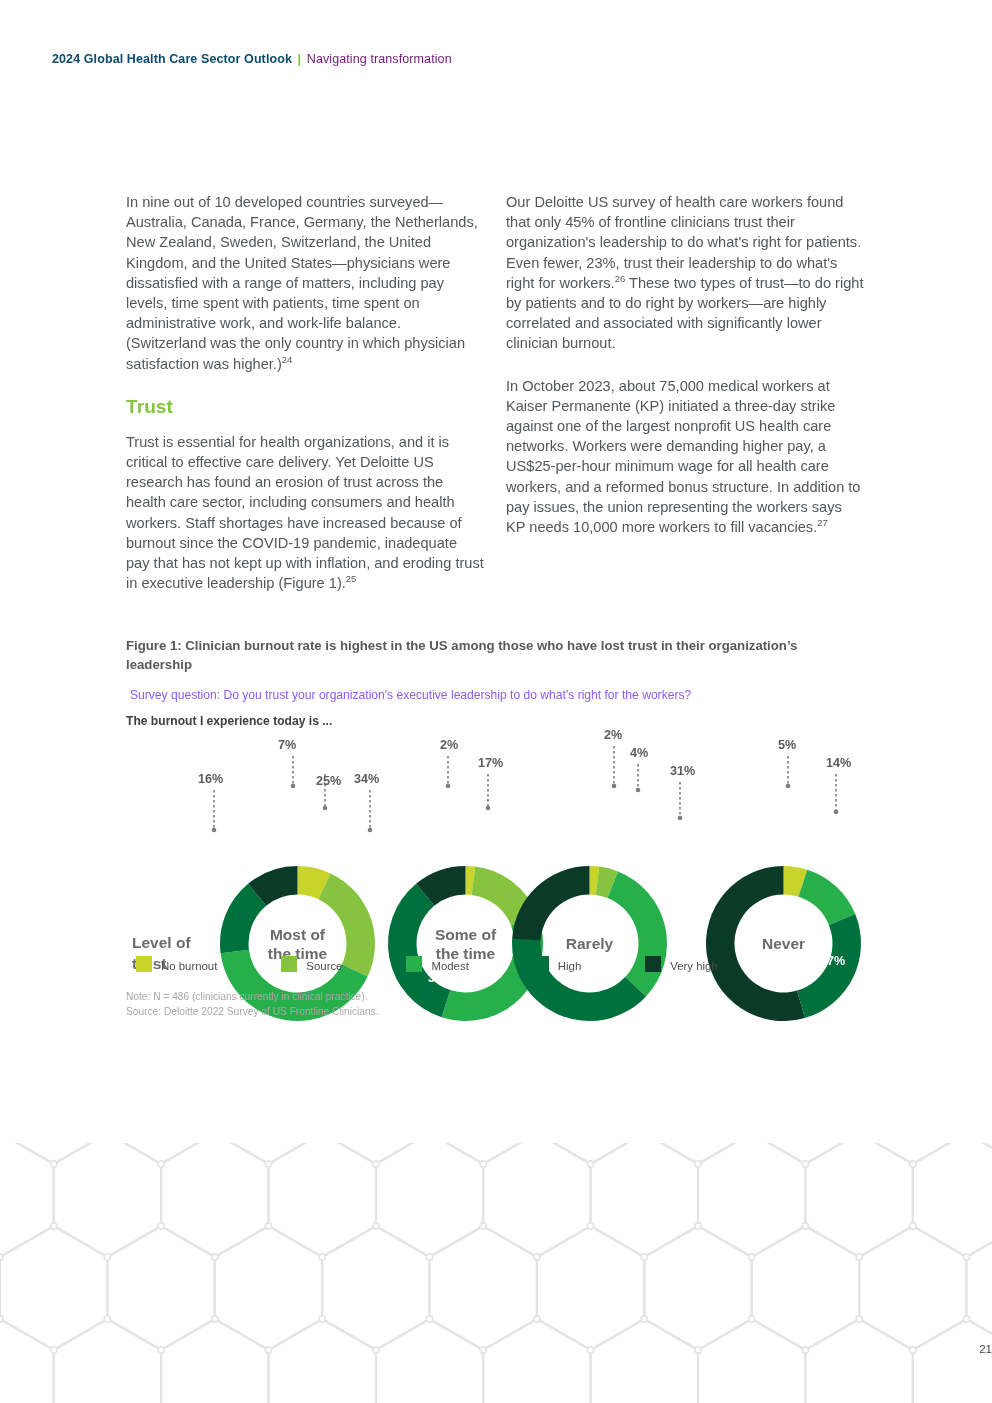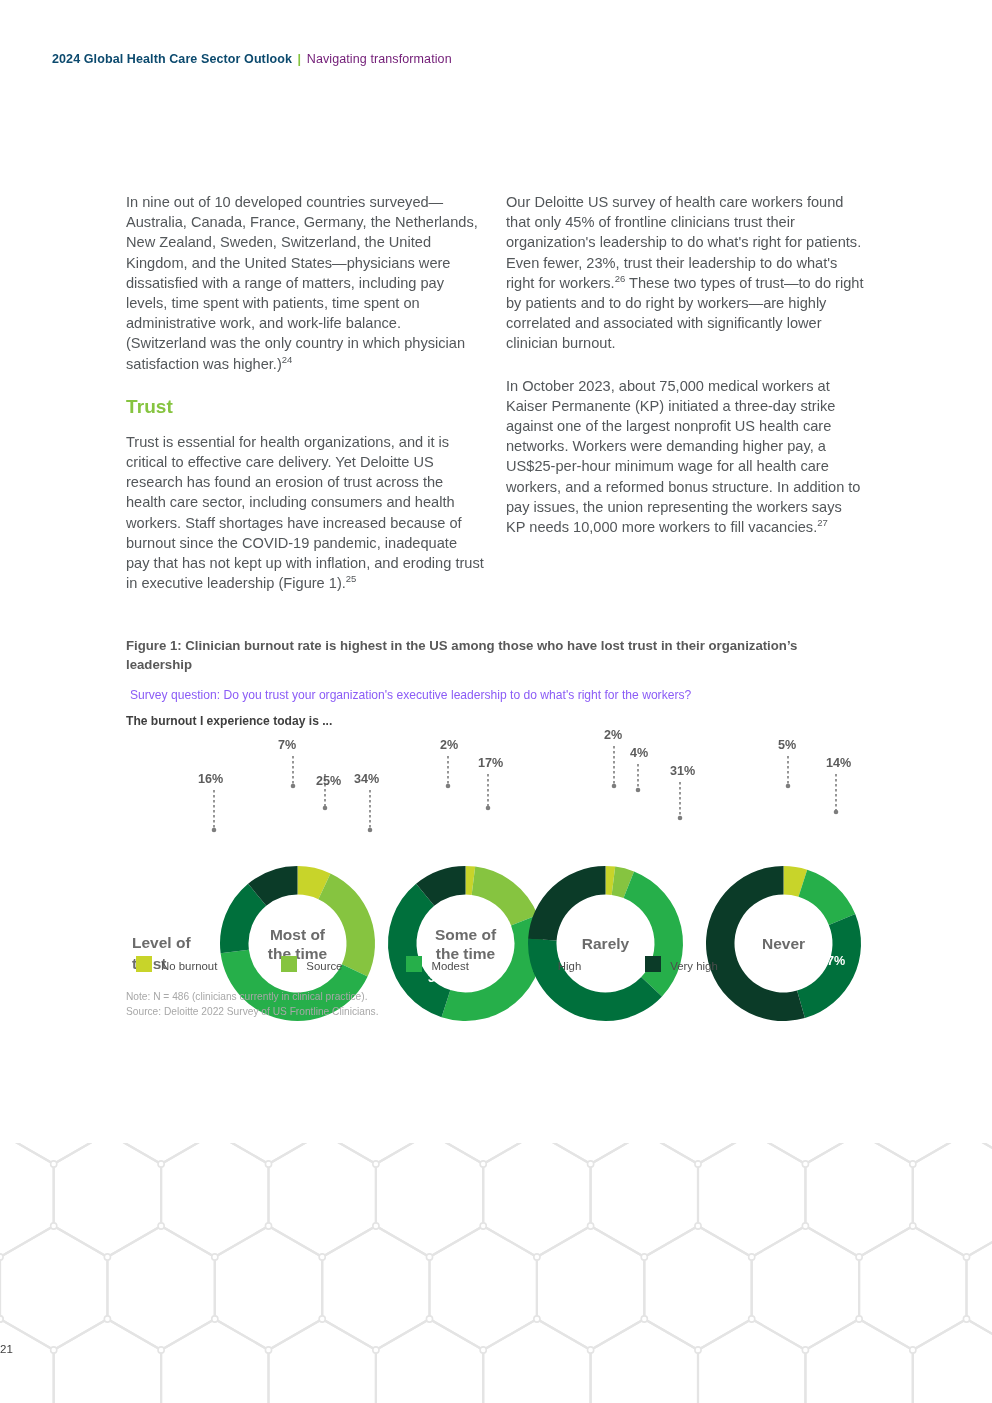--- a/index.html
+++ b/index.html
@@ -94,21 +94,21 @@
   .fig-note {
     position: absolute; left: 0px; top: 370px;
     font-size: 10.2px; color: #a8a8a8; line-height: 14.5px;
   }
 
   
   .honeycomb { position: absolute; left: 0; bottom: 0; width: 992px; height: 260px; }
   .honeycomb svg { display: block; }
 
   .pageno {
-    position: absolute; left: 0; right: 0; top: 1343px; text-align: left;
+    position: absolute; left: 0; right: 0; top: 1343px; text-align: right;
     font-size: 11.5px; color: #3f3f3f;
   }
 </style>
 </head>
 <body>
 
 <div class="page">
 
   <div class="runhead">
     <span class="bold">2024 Global Health Care Sector Outlook</span>
@@ -191,21 +191,21 @@
           <circle cx="362" cy="74" r="2.3" fill="#7d7d7d"></circle>
         </svg>
         <div class="lbl" style="left: 352px; top: 22px;">17%</div>
         <div class="lbl inside" style="left: 302px; top: 237px;">36%</div>
         <svg class="leader" width="742" height="300" style="left: 0px; top: 0px; position: absolute; pointer-events: none;">
           <line x1="244" y1="56" x2="244" y2="96" stroke="#7d7d7d" stroke-width="1.6" stroke-dasharray="2.5 2.5"></line>
           <circle cx="244" cy="96" r="2.3" fill="#7d7d7d"></circle>
         </svg>
         <div class="lbl" style="left: 228px; top: 38px;">34%</div>
         <div class="lbl inside" style="left: 268px; top: 52px;">11%</div>
-        <div class="donut" style="left: 402px;">
+        <div class="donut" style="left: 386px;">
           <svg viewBox="0 0 155 155">
             <path d="M 77.5 0 A 77.5 77.5 0 0 1 87.21332560123358 0.611110648127962 L 83.64132844465091 28.886379635590586 A 49 49 0 0 0 77.5 28.5 Z" fill="#c8d42a"></path>
             <path d="M 87.21332560123358 0.611110648127962 A 77.5 77.5 0 0 1 106.02965283306253 5.442322343660507 L 95.53810308154922 31.94095219147568 A 49 49 0 0 0 83.64132844465091 28.886379635590586 Z" fill="#86c440"></path>
             <path d="M 106.02965283306253 5.442322343660507 A 77.5 77.5 0 0 1 133.9950686251594 130.55240070947337 L 113.21946274364917 111.04280819050574 A 49 49 0 0 0 95.53810308154922 31.94095219147568 Z" fill="#26af4a"></path>
             <path d="M 133.9950686251594 130.55240070947337 A 77.5 77.5 0 0 1 0.15292854680895118 72.63373473647822 L 28.596690307014697 74.42326454306365 A 49 49 0 0 0 113.21946274364917 111.04280819050574 Z" fill="#00703c"></path>
             <path d="M 0.15292854680895118 72.63373473647822 A 77.5 77.5 0 0 1 77.49999999999999 0 L 77.49999999999999 28.5 A 49 49 0 0 0 28.596690307014697 74.42326454306365 Z" fill="#0b3b28"></path>
           </svg>
           <div class="center-label">
             <div>Rarely</div>
           </div>

